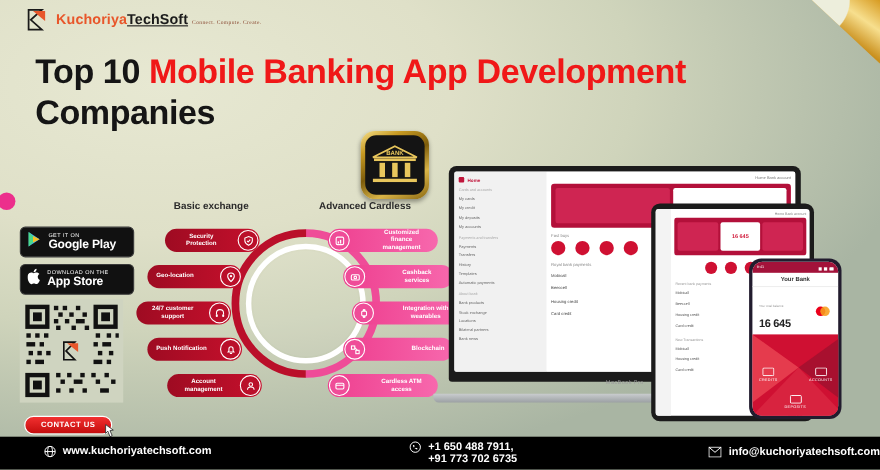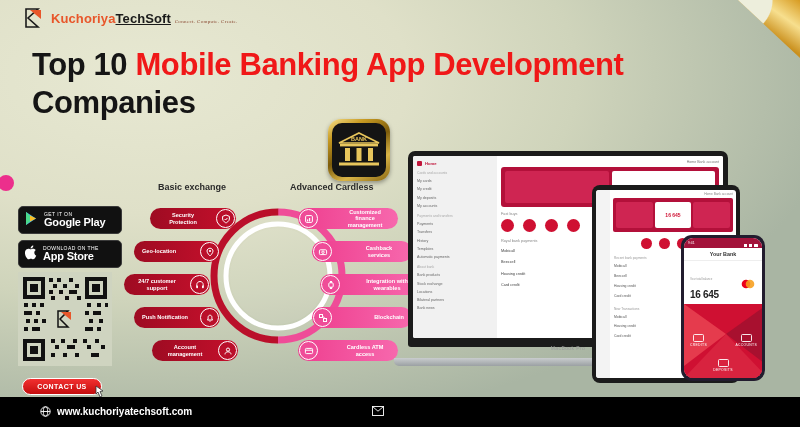--- a/index.html
+++ b/index.html
@@ -580,21 +580,31 @@
         <svg width="11" height="11" viewBox="0 0 11 11">
             <circle cx="5.5" cy="5.5" r="4.7" fill="none" stroke="#fff" stroke-width=".9"></circle>
             <ellipse cx="5.5" cy="5.5" rx="2.2" ry="4.7" fill="none" stroke="#fff" stroke-width=".9"></ellipse>
             <line x1=".8" y1="5.5" x2="10.2" y2="5.5" stroke="#fff" stroke-width=".9"></line>
           </svg>
       </span>
       <span>www.kuchoriyatechsoft.com</span>
     </div>
     <div class="foot-item">
       <span>
+        <svg width="11" height="11" viewBox="0 0 11 11">
+            <circle cx="5.5" cy="5.5" r="4.7" fill="none" stroke="#fff" stroke-width=".9"></circle>
+            <path d="M3.4 3.6 C3.4 5.8 5.2 7.6 7.4 7.6 L7.4 6.5 L6.1 6.1 L5.4 6.8 C4.8 6.4 4.6 6.2 4.2 5.6 L4.9 4.9 L4.5 3.6 Z" fill="#fff"></path>
+          </svg>
+      </span>
+      <span>+1 650 488 7911, +91 773 702 6735</span>
+    </div>
+    <div class="foot-item">
+      <span>
         <svg width="12" height="10" viewBox="0 0 12 10">
             <rect x=".5" y=".5" width="11" height="9" fill="none" stroke="#fff" stroke-width=".9"></rect>
             <path d="M.5 .5 L6 5.2 L11.5 .5" fill="none" stroke="#fff" stroke-width=".9"></path>
           </svg>
       </span>
+      <span>info@kuchoriyatechsoft.com</span>
     </div>
   </div>
 
 </div>
 
 </body></html>

